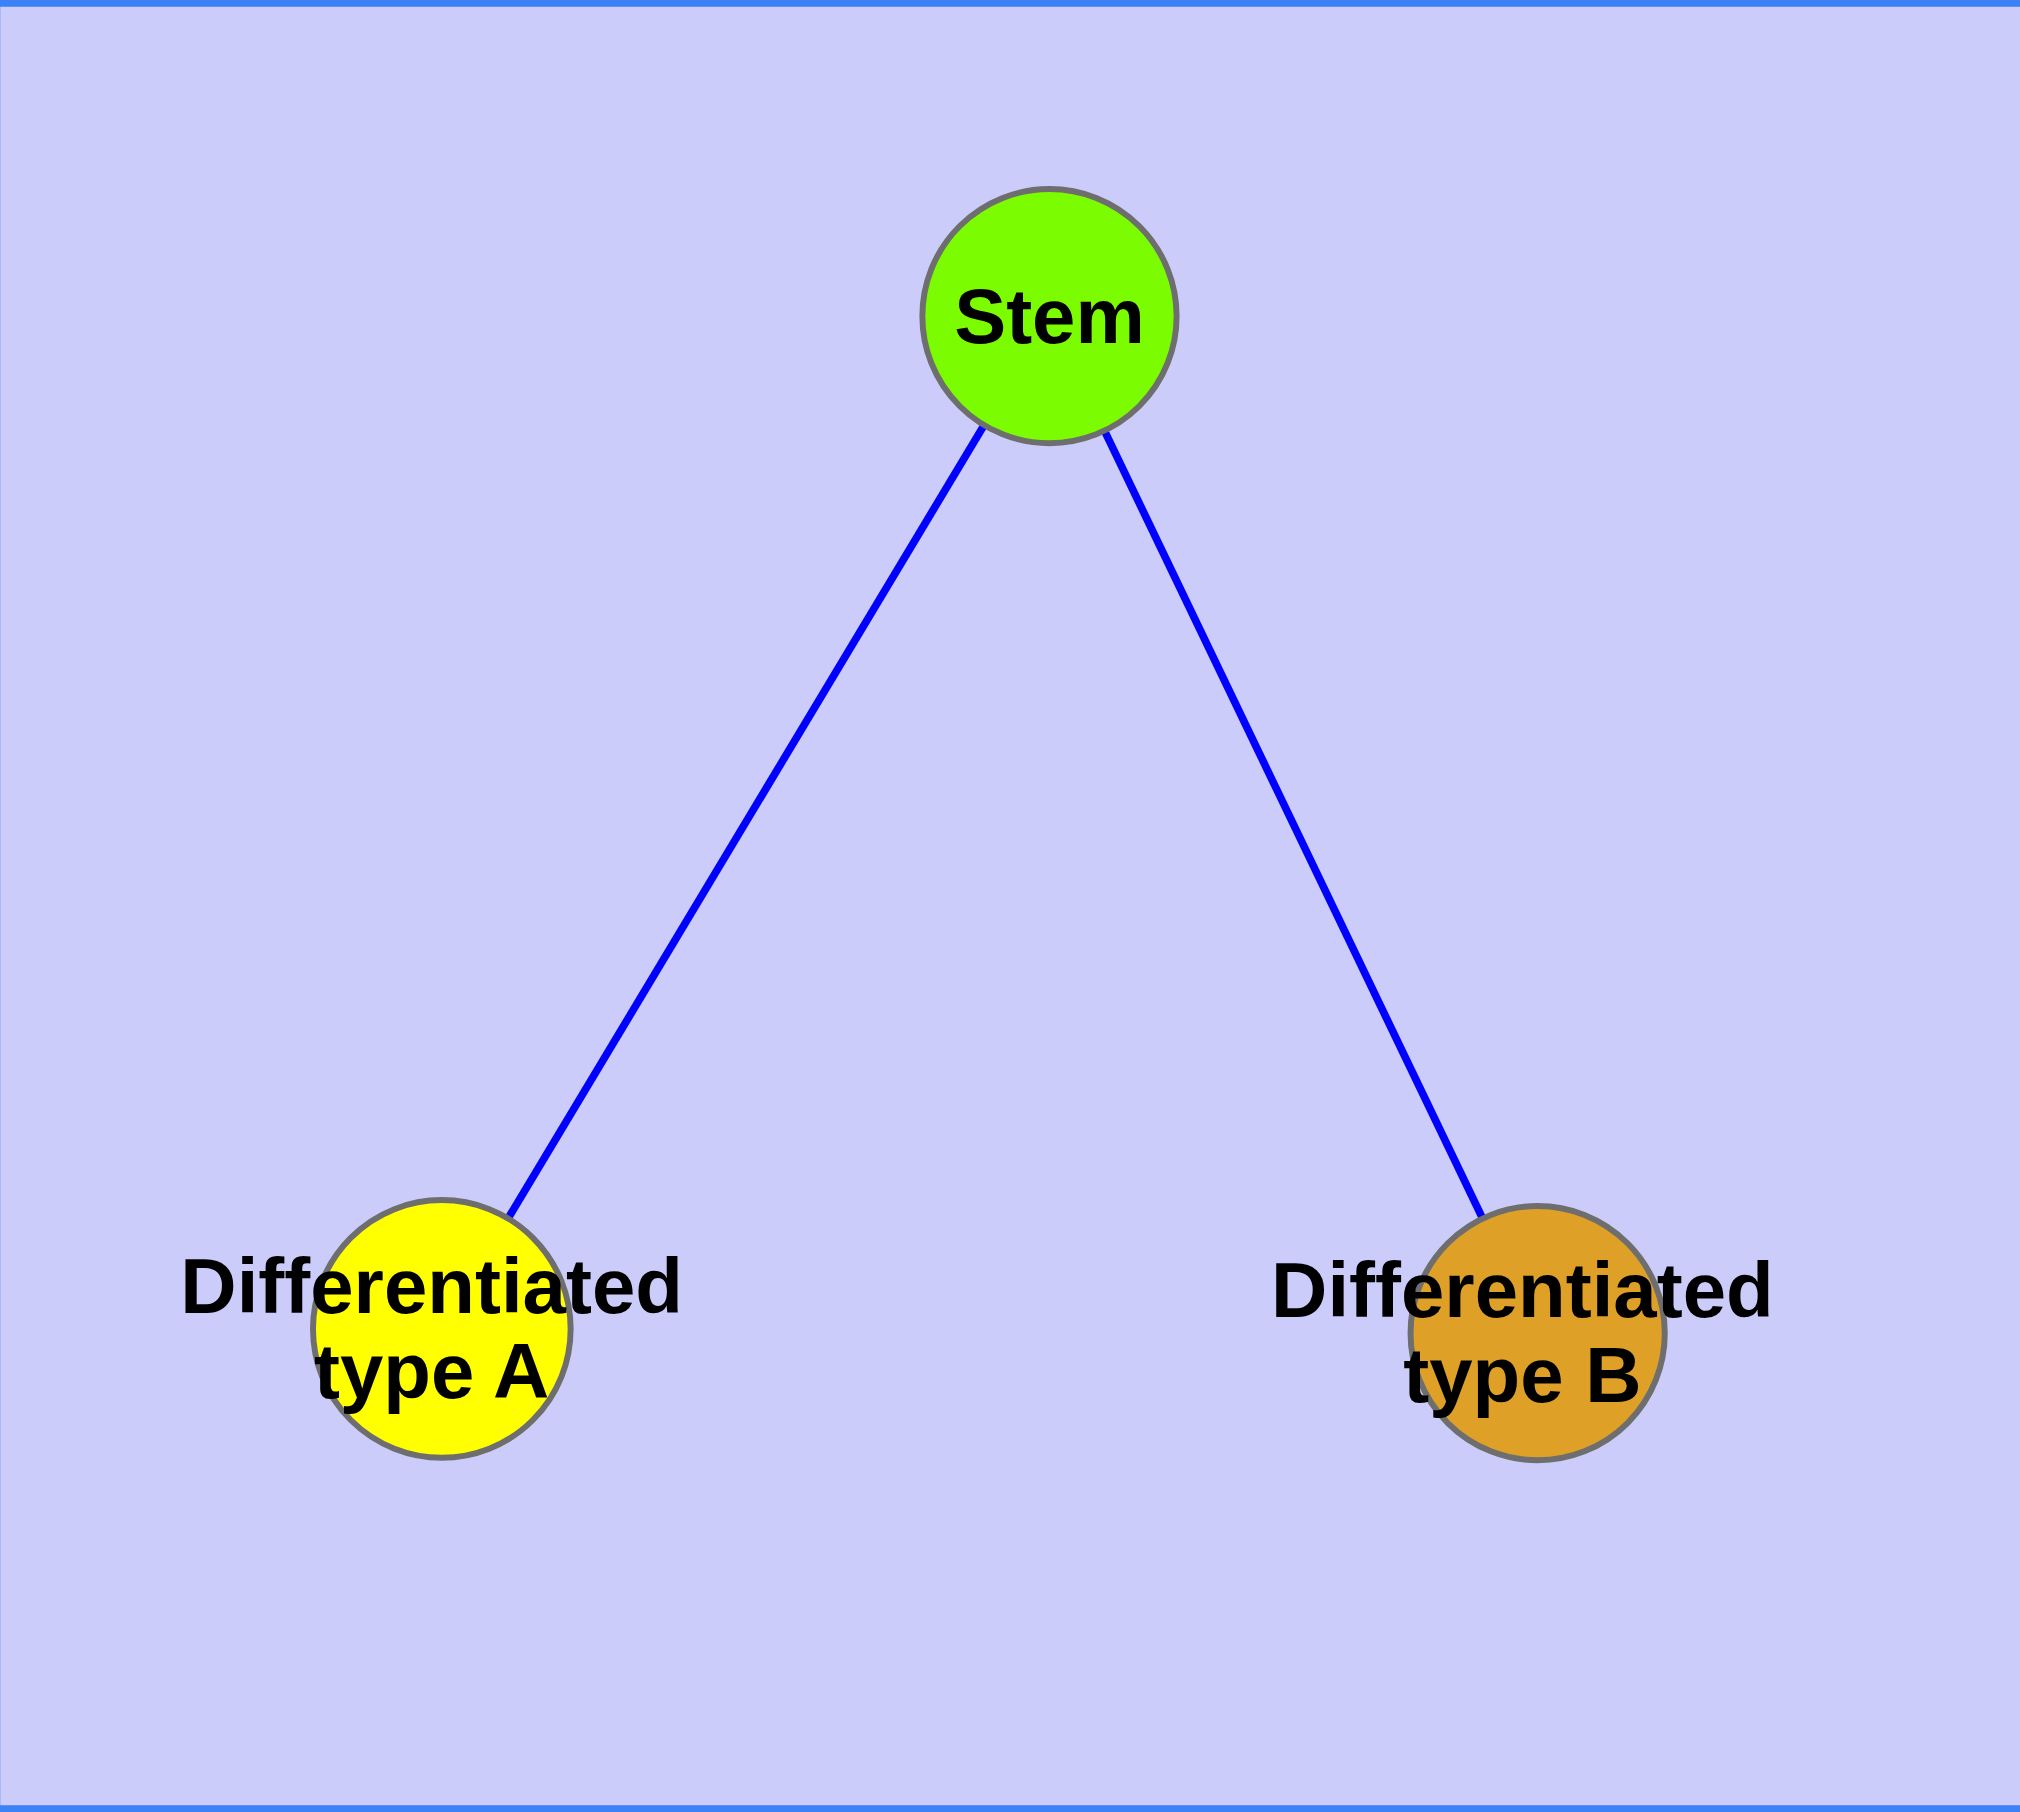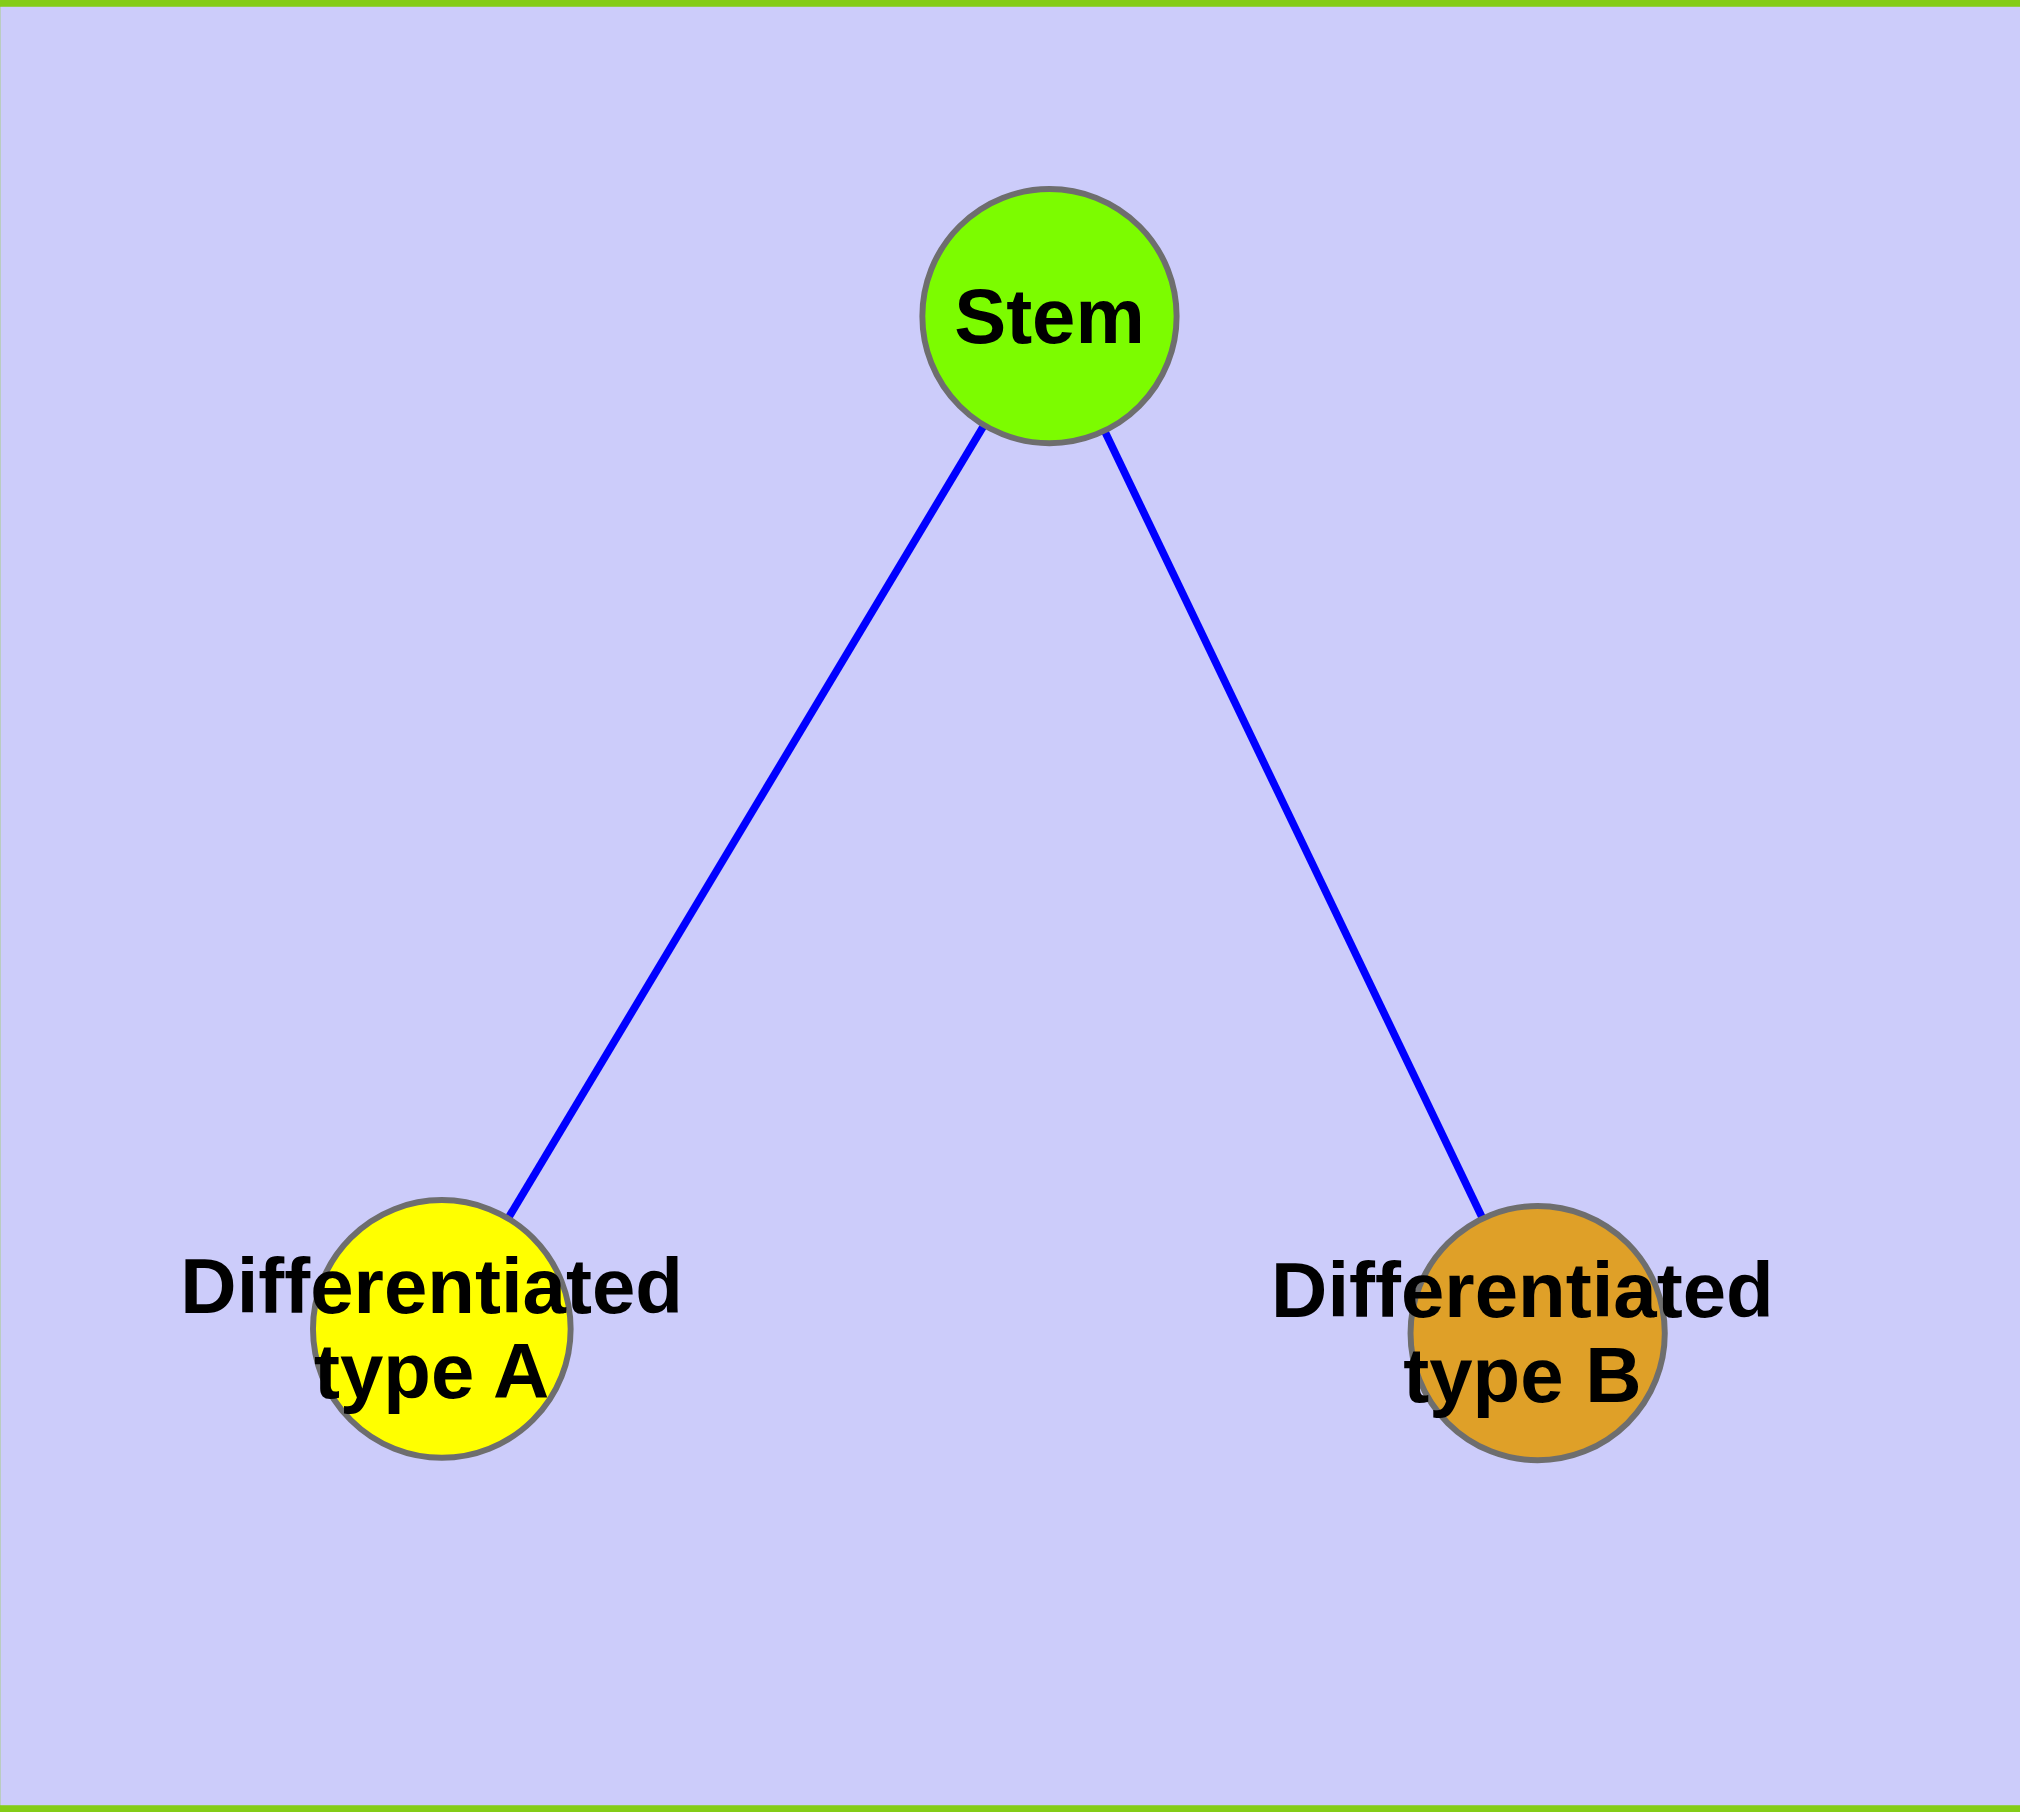--- a/index.html
+++ b/index.html
@@ -11,21 +11,21 @@
   body {
     width: 2021px;
     height: 1812px;
     overflow: hidden;
     font-family: "Liberation Sans", sans-serif;
   }
   #graph-canvas {
     position: relative;
     width: 2021px;
     height: 1812px;
-    background: #84cc16;
+    background: #3b82f6;
   }
   #graph-svg {
     position: absolute;
     top: 0;
     left: 0;
     width: 2021px;
     height: 1812px;
     display: block;
   }
   .node-label {

